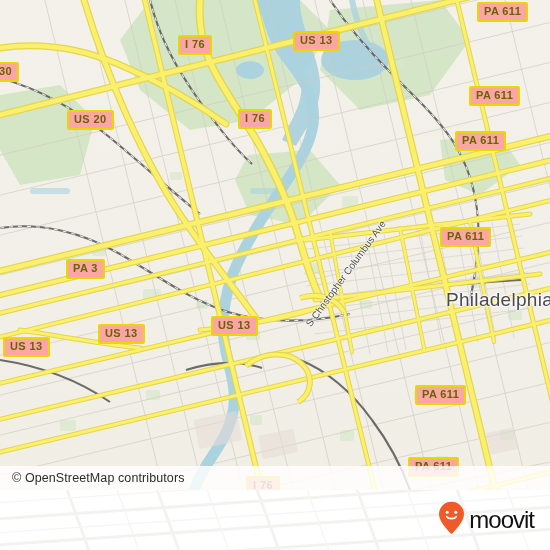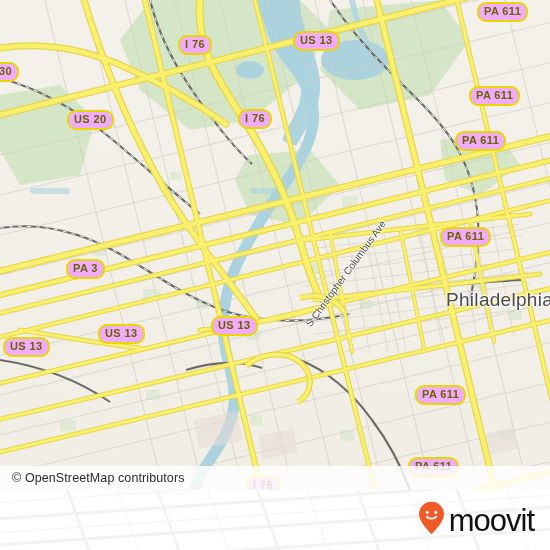--- a/index.html
+++ b/index.html
@@ -56,26 +56,26 @@
   .footer .fmap{position:absolute;left:0;top:0;opacity:.5;}
   .footer-title{
     position:absolute;left:14px;top:0;height:60px;
     display:flex;align-items:center;
     font-size:16.5px;color:#3c3c3c;letter-spacing:.1px;
   }
   .brand{
     position:absolute;right:16px;top:0;height:60px;
     display:flex;align-items:center;gap:4px;
   }
-  .brand-word{font-size:31px;color:#121212;letter-spacing:-1px;line-height:1;font-weight:400;}
+  .brand-word{font-size:24px;color:#121212;letter-spacing:-1px;line-height:1;font-weight:400;}
 
   
   .shield{
     position:absolute;
-    background:#f0abfc;border:2px solid #e8d800;border-radius:9px;
+    background:#fca5a5;border:2px solid #e8d800;border-radius:2px;
     color:#6b6200;font-size:11px;font-weight:bold;letter-spacing:.4px;
     padding:1px 5px 2px 5px;white-space:nowrap;line-height:1.15;
     box-sizing:border-box;
     text-align:right;
   }
   .city{
     position:absolute;color:#4a4a52;font-size:19px;letter-spacing:.3px;
     text-shadow:0 0 3px #fff,0 0 3px #fff,0 0 3px #fff,0 0 2px #fff;
     white-space:nowrap;
     padding-left:48px;

